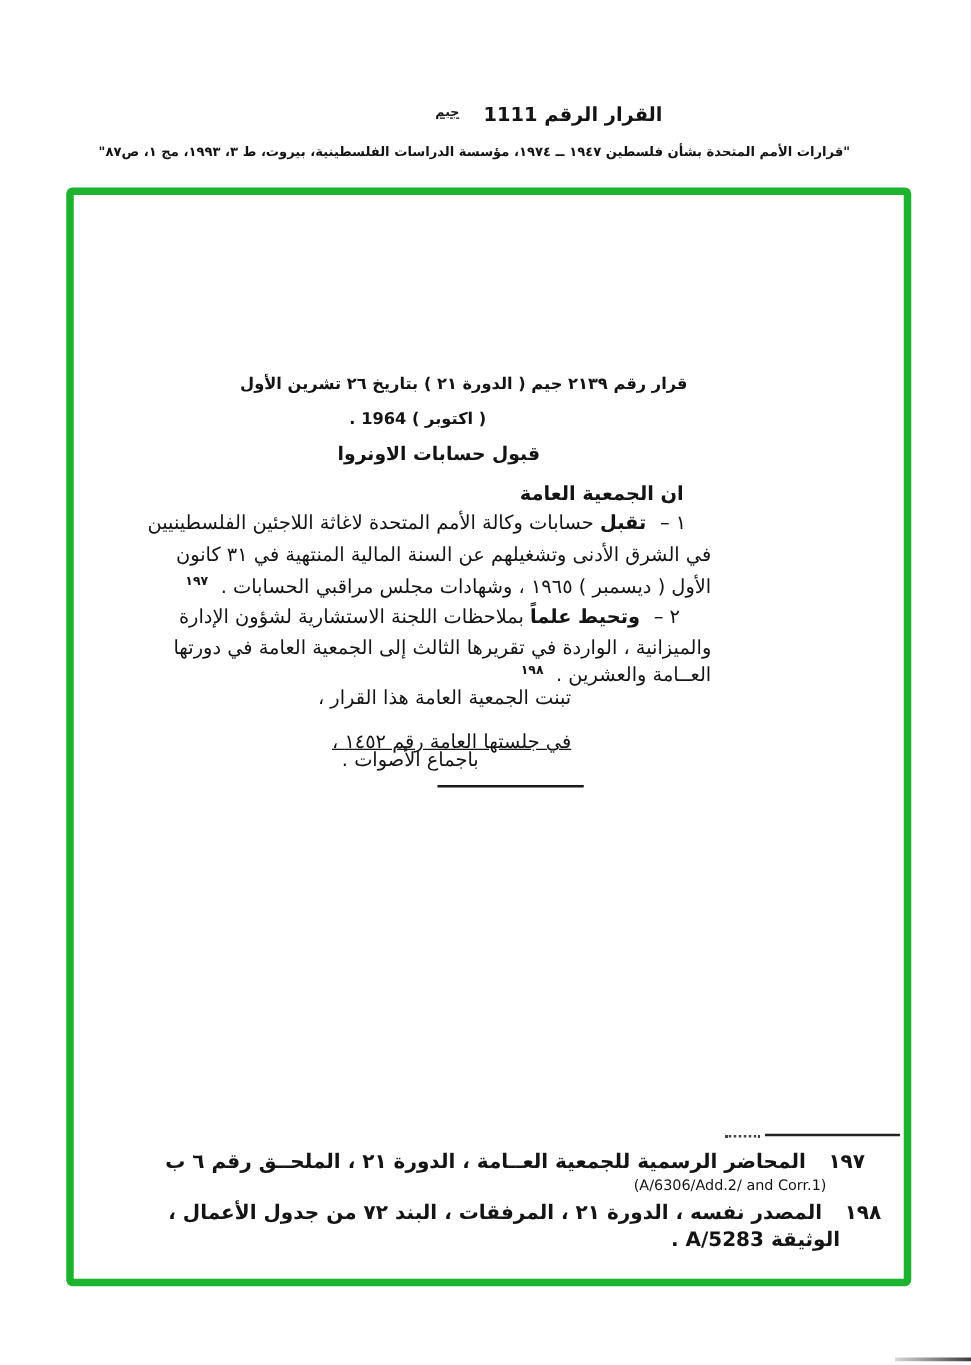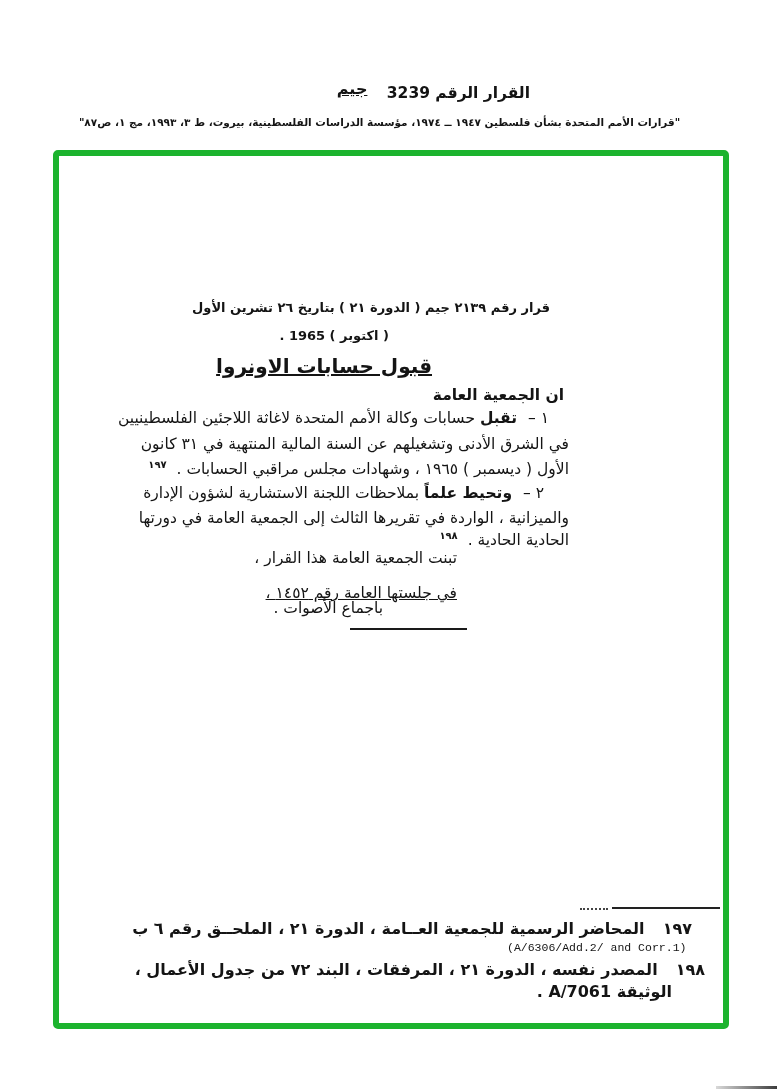--- a/index.html
+++ b/index.html
@@ -7,31 +7,31 @@
     width:777px;height:1092px;position:relative;background:#ffffff;
     font-family:"DejaVu Sans",sans-serif;color:#141414;overflow:hidden;
   }
   .abs{position:absolute;white-space:nowrap;}
   .rtl{direction:rtl;unicode-bidi:isolate;}
   .ltr{direction:ltr;unicode-bidi:isolate;}
   .b{font-weight:bold;}
 
   
   .hdr-title{top:83px;right:247px;font-size:15.5px;font-weight:bold;letter-spacing:.3px;}
-  .hdr-suffix{display:inline-block;font-size:16px;position:relative;top:-4px;margin-inline-start:14px;text-decoration:underline;}
+  .hdr-suffix{display:inline-block;font-size:10px;position:relative;top:-4px;margin-inline-start:14px;text-decoration:underline;}
   .hdr-citation{top:116px;left:40px;right:58px;text-align:center;font-size:10.5px;font-weight:bold;white-space:nowrap;}
 
   
   .green-box{left:53px;top:150px;width:676px;height:879px;box-sizing:border-box;
     border:6px solid #1cb32e;border-radius:5px;background:transparent;}
 
   
   .ln{font-size:15.5px;line-height:1.25;}
   .title-ln{font-size:13px;font-weight:bold;}
-  .subject-ln{font-size:20px;font-weight:bold;text-decoration:underline;}
+  .subject-ln{font-size:15px;font-weight:bold;}
   .lead{font-weight:bold;}
   .num{margin-inline-end:6px;}
   .ref{font-size:10px;position:relative;top:-6px;margin-inline-start:5px;font-weight:bold;}
 
   .rule{background:#1a1a1a;height:2px;}
 
   
   .fn-row{font-size:16px;}
   .fn-num{font-weight:bold;display:inline-block;}
   .fn-text{margin-inline-start:13px;font-weight:bold;}
@@ -39,68 +39,68 @@
   .fn-sep-long{top:907px;left:612px;width:108px;height:0;border-top:2.5px solid #222;}
   .fn-sep-dash{top:908px;left:580px;width:28px;height:0;border-top:2px dotted #444;}
 
   .edge-artifact{top:1086px;left:716px;width:61px;height:3px;
     background:linear-gradient(to right,#d9d9d9,#3c3c3c);}
 </style>
 </head>
 <body style="color: rgb(20, 20, 20);">
 
 <div class="abs rtl hdr-title">
-  <span>القرار الرقم 3239</span>
+  <span>القرار الرقم 1111</span>
   <span class="hdr-suffix">جيم</span>
 </div>
 <div class="abs rtl hdr-citation">"قرارات الأمم المتحدة بشأن فلسطين ١٩٤٧ ــ ١٩٧٤، مؤسسة الدراسات الفلسطينية، بيروت، ط ٣، ١٩٩٣، مج ١، ص٨٧"</div>
 
 <div class="abs green-box" style="border-color: rgb(28, 179, 46);"></div>
 
 <div class="abs rtl title-ln" style="top:300px;right:227px;">قرار رقم ٢١٣٩ جيم ( الدورة ٢١ ) بتاريخ ٢٦ تشرين الأول</div>
-<div class="abs rtl title-ln" style="top:328px;right:388px;">( اكتوبر ) 1965 .</div>
+<div class="abs rtl title-ln" style="top:328px;right:388px;">( اكتوبر ) 1964 .</div>
 <div class="abs rtl subject-ln" style="top:354px;right:345px;">قبول حسابات الاونروا</div>
 
-<div class="abs rtl ln b" style="top:386px;right:213px;">ان الجمعية العامة</div>
+<div class="abs rtl ln b" style="top:386px;right:230px;">ان الجمعية العامة</div>
 
 <div class="abs rtl ln" style="top:409px;right:228px;text-align:center;">
   <span class="num">١ –</span>
   <span class="lead">تقبل</span>
   <span>حسابات وكالة الأمم المتحدة لاغاثة اللاجئين الفلسطينيين</span>
 </div>
 <div class="abs rtl ln" style="top:435px;right:208px;">في الشرق الأدنى وتشغيلهم عن السنة المالية المنتهية في ٣١ كانون</div>
 <div class="abs rtl ln" style="top:460px;right:208px;">
   <span>الأول ( ديسمبر ) ١٩٦٥ ، وشهادات مجلس مراقبي الحسابات .</span>
   <span class="ref">١٩٧</span>
 </div>
 
 <div class="abs rtl ln" style="top:484px;right:233px;margin-left:16px;">
   <span class="num">٢ –</span>
   <span class="lead">وتحيط علماً</span>
   <span>بملاحظات اللجنة الاستشارية لشؤون الإدارة</span>
 </div>
 <div class="abs rtl ln" style="top:509px;right:208px;">والميزانية ، الواردة في تقريرها الثالث إلى الجمعية العامة في دورتها</div>
 <div class="abs rtl ln" style="top:531px;right:208px;">
-  <span>الحادية الحادية .</span>
+  <span>العــامة والعشرين .</span>
   <span class="ref">١٩٨</span>
 </div>
 
 <div class="abs rtl ln" style="top:549px;right:320px;">تبنت الجمعية العامة هذا القرار ،</div>
 <div class="abs rtl ln" style="top:584px;right:320px;text-decoration:underline;">في جلستها العامة رقم ١٤٥٢ ،</div>
 <div class="abs rtl ln" style="top:599px;right:394px;">باجماع الأصوات .</div>
 <div class="abs rule" style="top:628px;left:350px;width:117px;"></div>
 
 <div class="abs fn-sep-long"></div>
 <div class="abs fn-sep-dash"></div>
 
 <div class="abs rtl fn-row" style="top:919px;right:85px;">
   <span class="fn-num">١٩٧</span>
   <span class="fn-text">المحاضر الرسمية للجمعية العــامة ، الدورة ٢١ ، الملحــق رقم ٦ ب</span>
 </div>
-<div class="abs ltr fn-doc" style="top:941px;left:507px;font-family:Liberation Mono, monospace;">(A/6306/Add.2/ and Corr.1)</div>
+<div class="abs ltr fn-doc" style="top:941px;left:507px;">(A/6306/Add.2/ and Corr.1)</div>
 
 <div class="abs rtl fn-row" style="top:960px;right:72px;">
   <span class="fn-num">١٩٨</span>
   <span class="fn-text">المصدر نفسه ، الدورة ٢١ ، المرفقات ، البند ٧٢ من جدول الأعمال ،</span>
 </div>
-<div class="abs rtl fn-row" style="top:982px;right:105px;font-weight:bold;">الوثيقة  A/7061  .</div>
+<div class="abs rtl fn-row" style="top:982px;right:105px;font-weight:bold;">الوثيقة  A/5283  .</div>
 
 <div class="abs edge-artifact"></div>
 
 </body></html>

